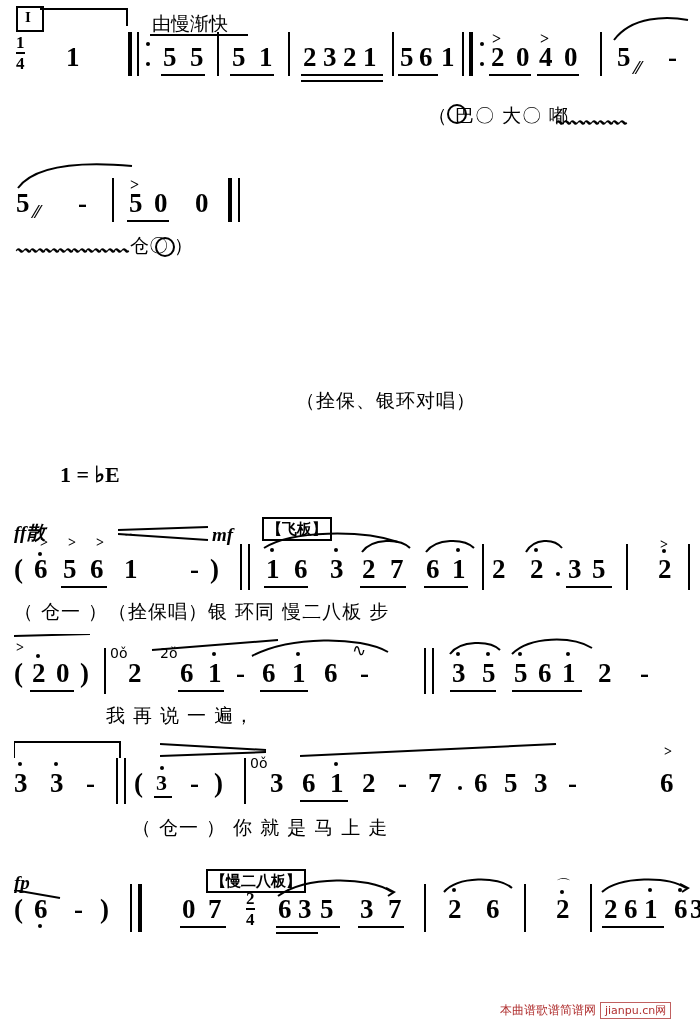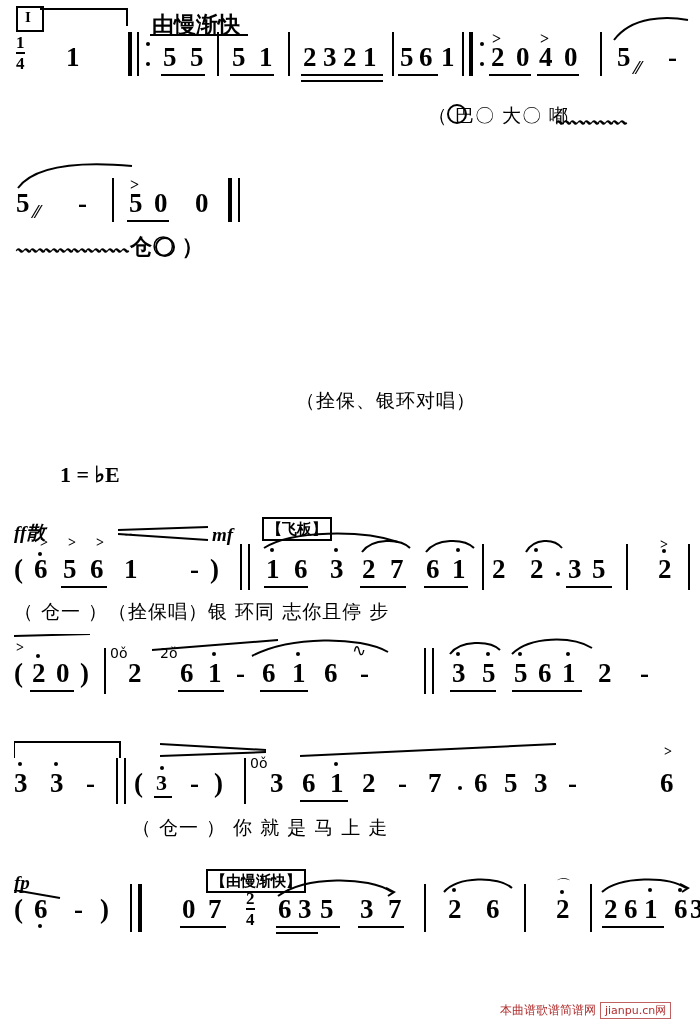--- a/index.html
+++ b/index.html
@@ -37,22 +37,22 @@
     line-height: 1;
   }
   .lyric {
     font-family: "DejaVu Sans", sans-serif;
     font-size: 19px;
     line-height: 1;
     letter-spacing: 1px;
   }
   .lyric-b {
     font-family: "DejaVu Sans", sans-serif;
-    font-size: 22px;
-    font-weight: bold;
+    font-size: 19px;
+    font-weight: normal;
     line-height: 1;
   }
   .tiny {
     font-family: "DejaVu Sans", sans-serif;
     font-size: 14px;
     line-height: 1;
   }
   .ital {
     font-family: "Liberation Serif", serif;
     font-style: italic;
@@ -325,21 +325,21 @@
   <div class="abs num" style="left:592px; top:556px;">5</div>
   <div class="abs underline-1" style="left:566px; top:586px; width:46px;"></div>
 
   <div class="abs barline" style="left:626px; top:544px; height:46px;"></div>
   <div class="abs" style="left:660px; top:537px; font-size:14px; font-weight:bold;">&gt;</div>
   <div class="abs num" style="left:658px; top:556px;">2</div>
   <div class="abs dot" style="left:662px; top:549px;"></div>
   <div class="abs barline" style="left:688px; top:544px; height:46px;"></div>
 
   <div class="abs" style="left:14px; top:602px;">
-    <span class="lyric">（ 仓一 ）（拴保唱）银  环同  志你且停      步</span>
+    <span class="lyric">（ 仓一 ）（拴保唱）银  环同  慢二八板      步</span>
   </div>
 
   <div class="abs" style="left:16px; top:640px; font-size:14px; font-weight:bold;">&gt;</div>
   <svg class="abs" style="left:14px; top:634px;" width="80" height="18">
     <path d="M0,2 L76,0" stroke="#000" stroke-width="2" fill="none"></path>
   </svg>
   <div class="abs num" style="left:14px; top:660px;">(</div>
   <div class="abs num" style="left:32px; top:660px;">2</div>
   <div class="abs dot" style="left:36px; top:654px;"></div>
   <div class="abs num" style="left:56px; top:660px;">0</div>
@@ -388,20 +388,23 @@
   <div class="abs num" style="left:514px; top:660px;">5</div>
   <div class="abs dot" style="left:518px; top:652px;"></div>
   <div class="abs num" style="left:538px; top:660px;">6</div>
   <div class="abs num" style="left:562px; top:660px;">1</div>
   <div class="abs dot" style="left:566px; top:652px;"></div>
   <div class="abs underline-1" style="left:512px; top:690px; width:70px;"></div>
 
   <div class="abs num" style="left:598px; top:660px;">2</div>
   <div class="abs num" style="left:640px; top:660px;">-</div>
 
+  <div class="abs" style="left:106px; top:706px;">
+    <span class="lyric">我 再 说                 一  遍，</span>
+  </div>
 
   <svg class="abs" style="left:14px; top:740px;" width="110" height="20">
     <path d="M0,18 L0,2 L106,2 L106,18" stroke="#000" stroke-width="2" fill="none"></path>
   </svg>
   <svg class="abs" style="left:160px; top:742px;" width="110" height="20">
     <path d="M0,2 L106,8" stroke="#000" stroke-width="2" fill="none"></path>
     <path d="M0,14 L106,10" stroke="#000" stroke-width="2" fill="none"></path>
   </svg>
   <svg class="abs" style="left:300px; top:742px;" width="260" height="20">
     <path d="M0,14 L256,2" stroke="#000" stroke-width="2" fill="none"></path>
@@ -452,21 +455,21 @@
   <div class="abs num" style="left:14px; top:896px;">(</div>
   <div class="abs num" style="left:34px; top:896px;">6</div>
   <div class="abs dot" style="left:38px; top:924px;"></div>
   <div class="abs num" style="left:74px; top:896px;">-</div>
   <div class="abs num" style="left:100px; top:896px;">)</div>
 
   <div class="abs barline" style="left:130px; top:884px; height:48px;"></div>
   <div class="abs barline thick" style="left:138px; top:884px; height:48px;"></div>
 
   <div class="abs" style="left:206px; top:872px;">
-    <span class="boxed">【由慢渐快】</span>
+    <span class="boxed">【慢二八板】</span>
   </div>
 
   <div class="abs num" style="left:182px; top:896px;">0</div>
   <div class="abs num" style="left:208px; top:896px;">7</div>
   <div class="abs underline-1" style="left:180px; top:926px; width:46px;"></div>
 
   <div class="abs" style="left:246px; top:890px;">
     <span class="timesig">
       <span>2</span>
       <span class="den">4</span>

